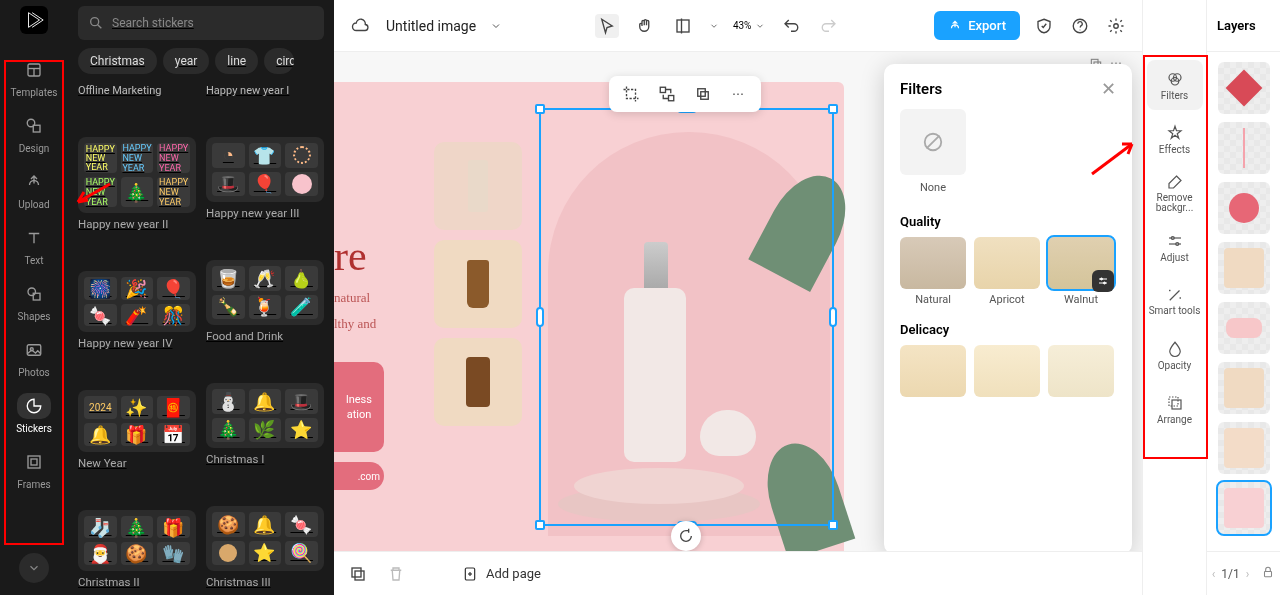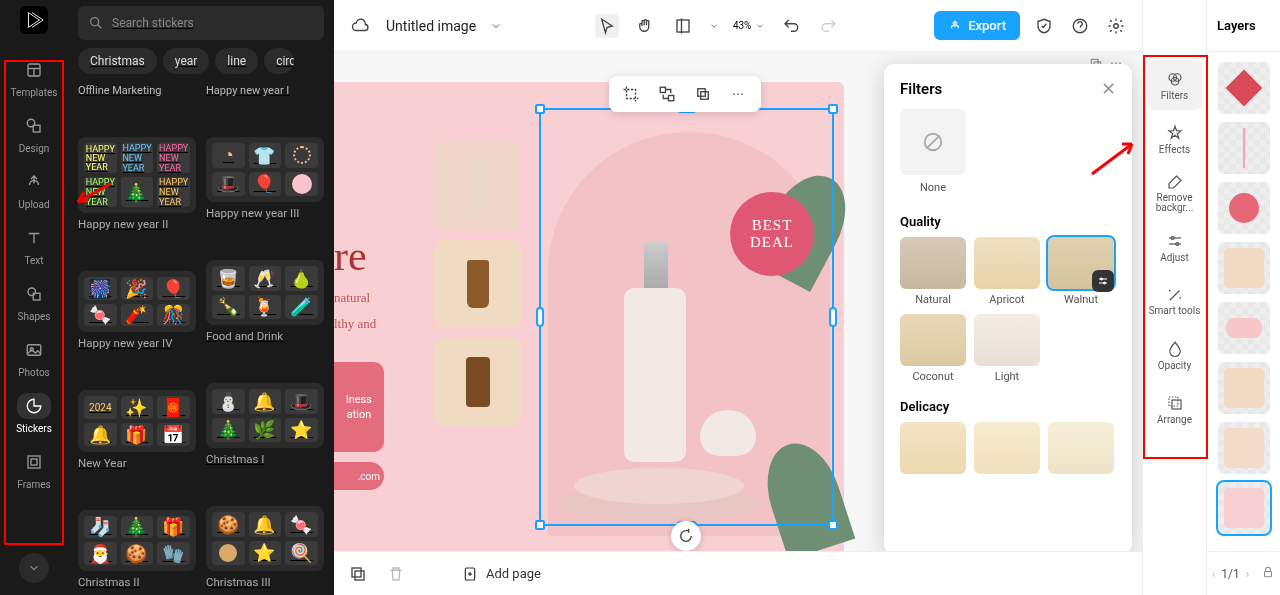--- a/index.html
+++ b/index.html
@@ -127,20 +127,21 @@
       display: flex;
       gap: 10px;
       flex: 1;
       overflow: hidden;
     }
     .sticker-col {
       width: 50%;
       display: flex;
       flex-direction: column;
       gap: 4px;
+      justify-content: flex-end;
     }
     .section-title {
       color: #bbb;
       font-size: 11px;
       margin-top: 2px;
     }
     .sticker-grid {
       background: #2b2b2b;
       border-radius: 8px;
       height: 94px;
@@ -879,24 +880,20 @@
         <div class="leaf l2"></div>
         <div class="pedestal">
           <div class="ped-mid"></div>
           <div class="ped-top"></div>
         </div>
         <div class="round-jar"></div>
         <div class="pump-bottle">
           <div class="pump-cap"></div>
           <div class="pump-body"></div>
         </div>
-        <div class="best-deal">
-          <span>BEST</span>
-          <span>DEAL</span>
-        </div>
       </div>
 
       <div class="selection">
         <div class="sel-handle" style="top:-6px;left:-6px"></div>
         <div class="sel-handle" style="top:-6px;right:-6px"></div>
         <div class="sel-handle" style="bottom:-6px;left:-6px"></div>
         <div class="sel-handle" style="bottom:-6px;right:-6px"></div>
         <div class="sel-handle round" style="top:-5px;left:calc(50% - 10px)"></div>
         <div class="sel-handle round" style="bottom:-5px;left:calc(50% - 10px)"></div>
         <div class="sel-handle vround" style="top:calc(50% - 10px);left:-5px"></div>
@@ -960,30 +957,20 @@
             <span class="filter-label">Walnut</span>
           </div>
         </div>
         <div class="slider-btn">
           <svg width="12" height="12" viewBox="0 0 24 24" stroke="white" fill="none" stroke-width="2">
               <line x1="4" y1="8" x2="20" y2="8"></line>
               <line x1="4" y1="16" x2="20" y2="16"></line>
               <circle cx="9" cy="8" r="2" fill="white"></circle>
               <circle cx="15" cy="16" r="2" fill="white"></circle>
             </svg>
-        </div>
-        <div class="filter-row" style="margin-top:8px">
-          <div class="filter-card">
-            <div class="filter-thumb" style="background:linear-gradient(#e8d8b8,#dccaa2)"></div>
-            <span class="filter-label">Coconut</span>
-          </div>
-          <div class="filter-card">
-            <div class="filter-thumb" style="background:linear-gradient(#f2ece4,#e8e0d4)"></div>
-            <span class="filter-label">Light</span>
-          </div>
         </div>
         <div class="section-header" style="margin-top:16px">Delicacy</div>
         <div class="filter-row">
           <div class="filter-card">
               <div class="filter-thumb" style="background:linear-gradient(#f4e4c4,#ecd8b0)"></div>
             </div>
           <div class="filter-card">
               <div class="filter-thumb" style="background:linear-gradient(#f8ecd0,#f0e0bc)"></div>
             </div>
           <div class="filter-card">

